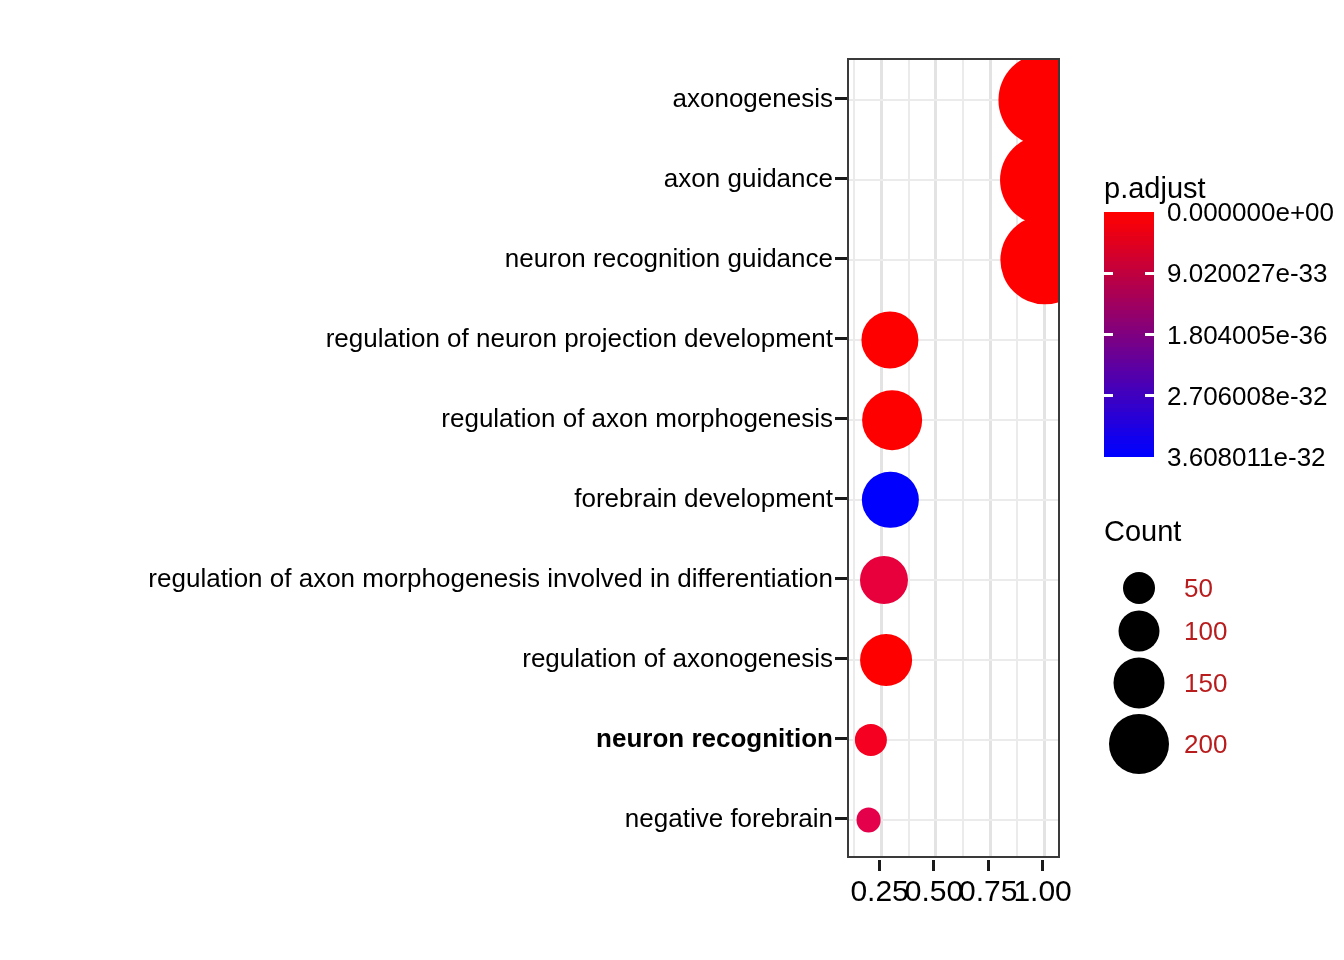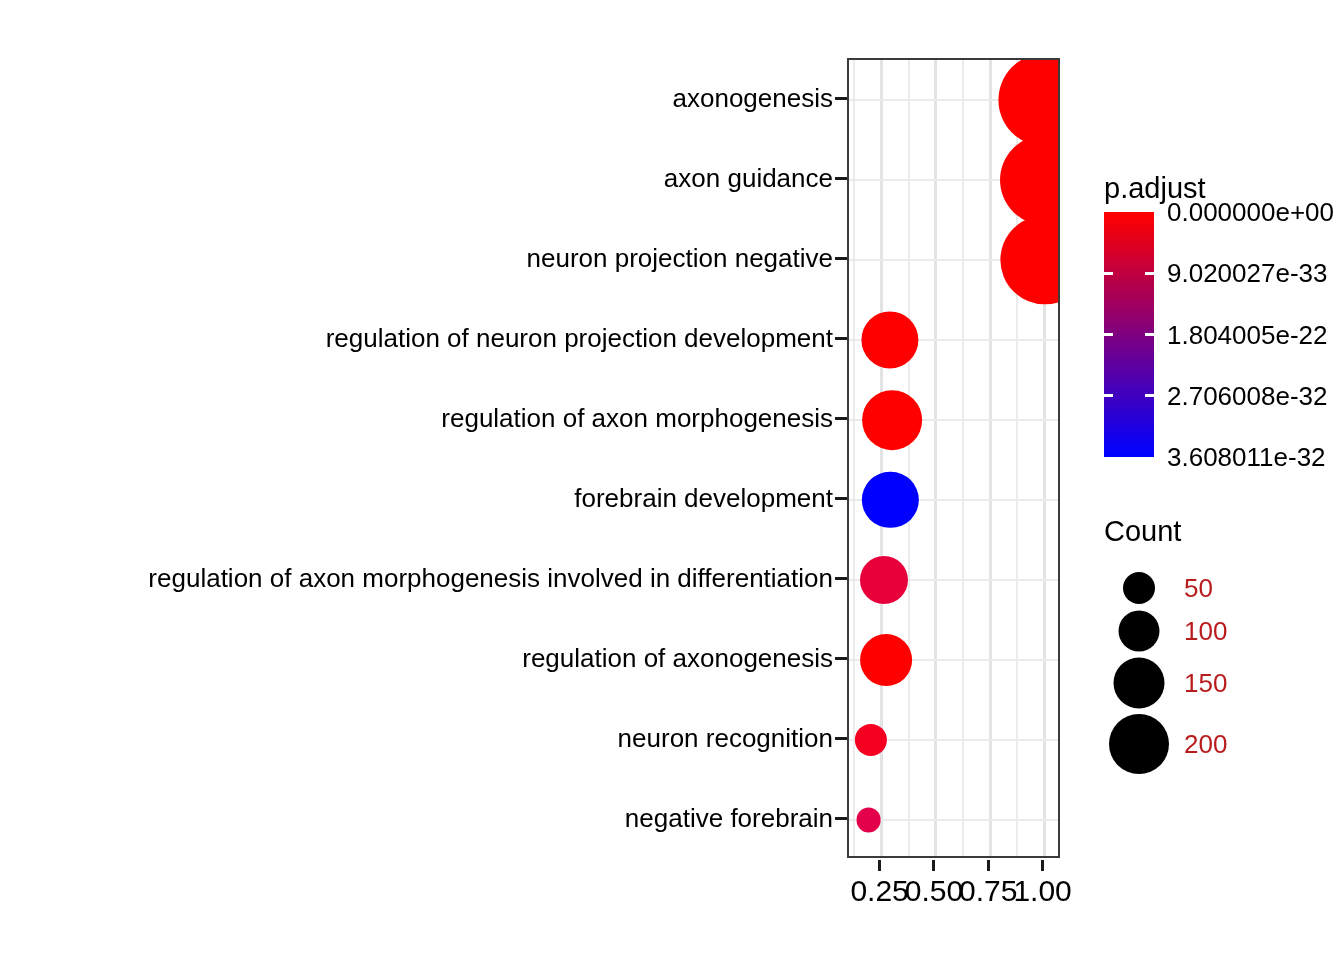--- a/index.html
+++ b/index.html
@@ -35,27 +35,27 @@
   .size-label{position:absolute;font-size:26px;color:#b91c1c;transform:translateY(-50%);white-space:nowrap;}
 </style>
 </head>
 <body>
 
 <div id="root">
 
   <div id="ylabels">
       <div class="ylabel" style="top: 98px; right: 511px;">axonogenesis</div>
       <div class="ylabel" style="top: 178px; right: 511px;">axon guidance</div>
-      <div class="ylabel" style="top: 258px; right: 511px;">neuron projection negative</div>
+      <div class="ylabel" style="top: 258px; right: 511px;">neuron recognition guidance</div>
       <div class="ylabel" style="top: 338px; right: 511px;">regulation of neuron projection development</div>
       <div class="ylabel" style="top: 418px; right: 511px;">regulation of axon morphogenesis</div>
       <div class="ylabel" style="top: 498px; right: 511px;">forebrain development</div>
       <div class="ylabel" style="top: 578px; right: 511px;">regulation of axon morphogenesis involved in differentiation</div>
       <div class="ylabel" style="top: 658px; right: 511px;">regulation of axonogenesis</div>
-      <div class="ylabel" style="top: 738px; right: 511px;">neuron recognition</div>
+      <div class="ylabel" style="top: 738px; right: 511px; font-weight: bold;">neuron recognition</div>
       <div class="ylabel" style="top: 818px; right: 511px;">negative forebrain</div>
     </div>
 
   <div id="yticks">
       <div class="ytick" style="left: 835px; top: 96.5px;"></div>
       <div class="ytick" style="left: 835px; top: 176.5px;"></div>
       <div class="ytick" style="left: 835px; top: 256.5px;"></div>
       <div class="ytick" style="left: 835px; top: 336.5px;"></div>
       <div class="ytick" style="left: 835px; top: 416.5px;"></div>
       <div class="ytick" style="left: 835px; top: 496.5px;"></div>
@@ -176,21 +176,21 @@
       <div class="cb-seg" style="height: 4.08333px; background: rgb(17, 0, 238);"></div>
       <div class="cb-seg" style="height: 4.08333px; background: rgb(13, 0, 242);"></div>
       <div class="cb-seg" style="height: 4.08333px; background: rgb(9, 0, 246);"></div>
       <div class="cb-seg" style="height: 4.08333px; background: rgb(4, 0, 251);"></div>
       <div class="cb-seg" style="height: 4.08333px; background: rgb(0, 0, 255);"></div>
     </div>
 
   <div id="cb-labels">
       <div class="cb-label" style="left: 1167px; top: 212px;">0.000000e+00</div>
       <div class="cb-label" style="left: 1167px; top: 273.25px;">9.020027e-33</div>
-      <div class="cb-label" style="left: 1167px; top: 334.5px;">1.804005e-22</div>
+      <div class="cb-label" style="left: 1167px; top: 334.5px;">1.804005e-36</div>
       <div class="cb-label" style="left: 1167px; top: 395.75px;">2.706008e-32</div>
       <div class="cb-label" style="left: 1167px; top: 457px;">3.608011e-32</div>
     </div>
 
   <div class="legend-title" style="left:1104px;top:503px;margin-top:12px;">Count</div>
 
   <div id="size-legend">
       <div class="size-dot" style="left: 1139px; top: 588px; width: 32px; height: 32px; background: rgb(0, 0, 0);"></div>
       <div class="size-label" style="left: 1184px; top: 588px;">50</div>
       <div class="size-dot" style="left: 1139px; top: 630.5px; width: 41px; height: 41px; background: rgb(0, 0, 0);"></div>

